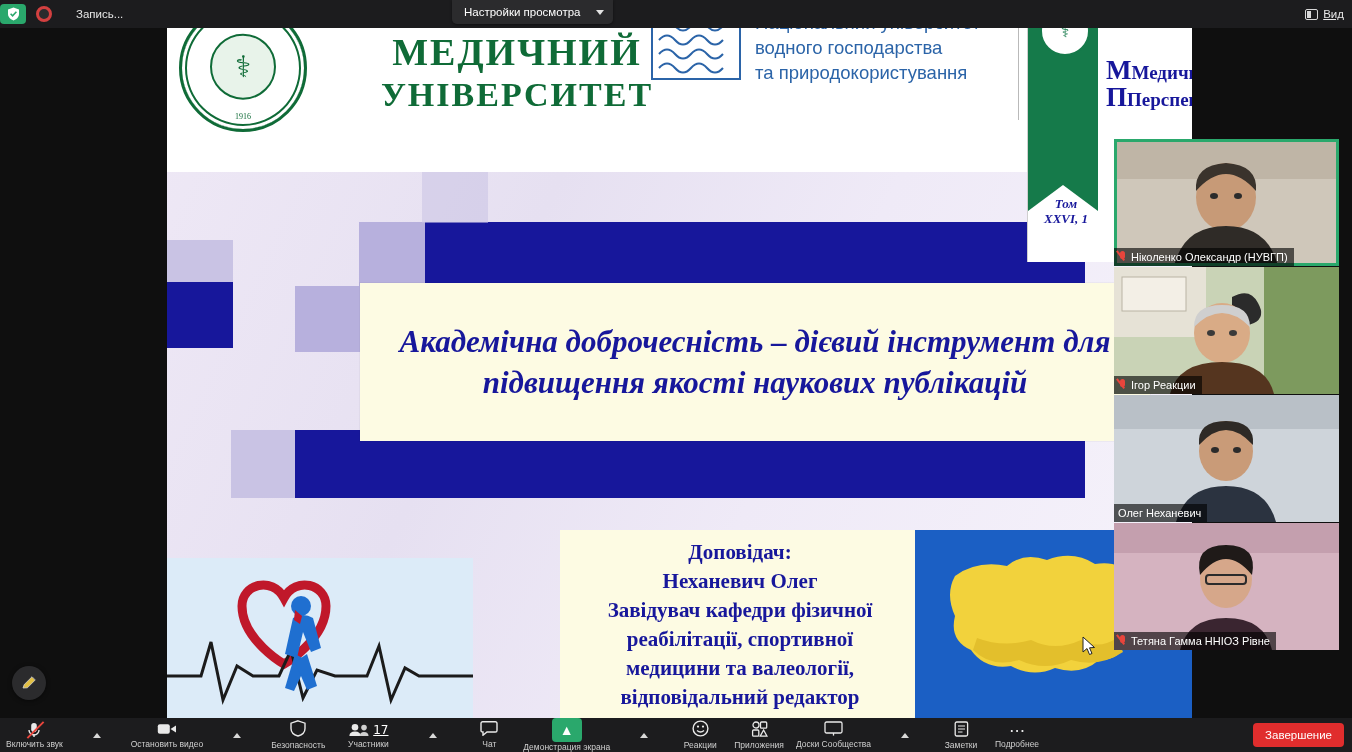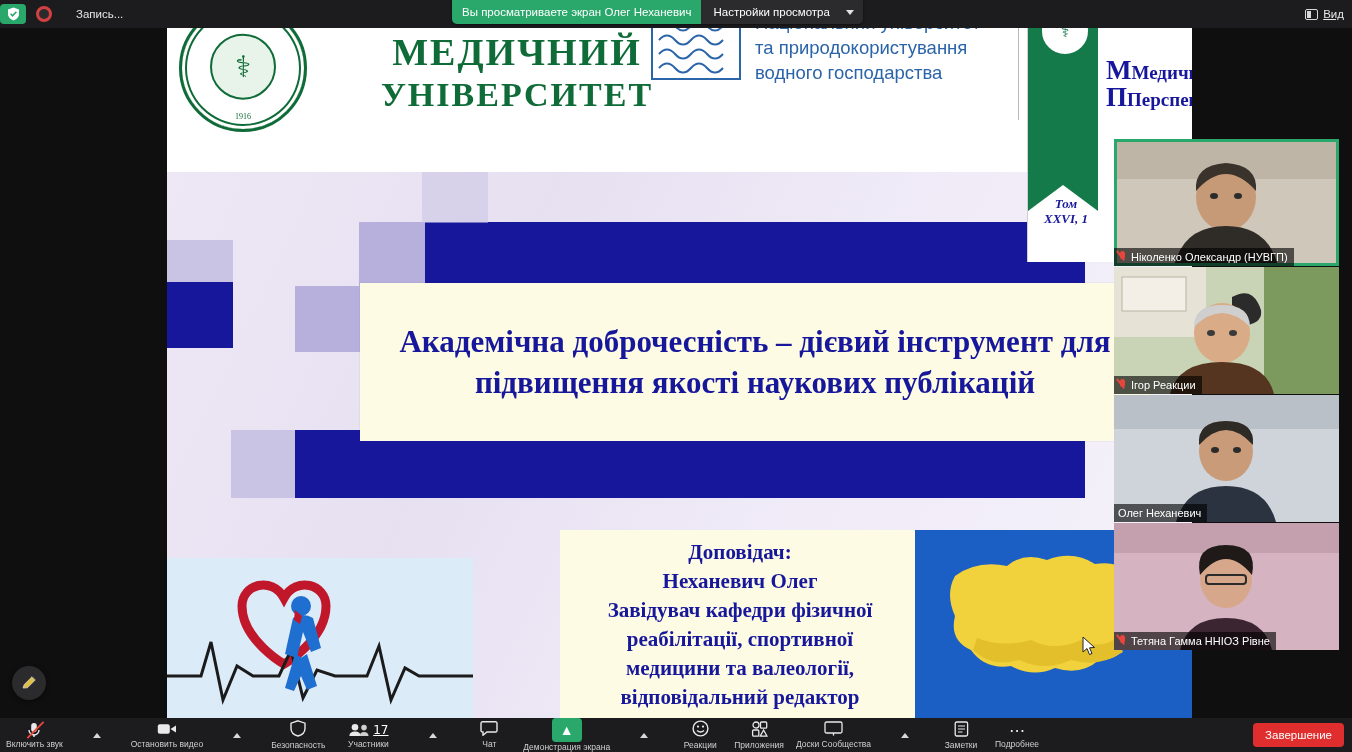--- a/index.html
+++ b/index.html
@@ -275,20 +275,21 @@
     left: 193px; top: 283px;
     width: 790px; height: 158px;
     background: #fdfbe3;
     display: flex; align-items: center; justify-content: center;
     box-shadow: 0 0 0 1px rgba(0,0,0,.03);
   }
   .title-text {
     color: #17179b;
     font-family: "Liberation Serif", serif;
     font-weight: bold;
+    font-style: italic;
     font-size: 31px;
     line-height: 41px;
     text-align: center;
     padding: 0 14px;
   }
 
   .speaker-box {
     position: absolute;
     left: 393px; top: 530px;
     width: 360px; height: 190px;
@@ -533,22 +534,22 @@
           <div class="nuvgp-mark">
             <svg width="86" height="70" viewBox="0 0 86 70">
               <path d="M6 18 q8 -9 16 0 q8 9 16 0 q8 -9 16 0 q8 9 16 0" fill="none" stroke="#2b64a8" stroke-width="2"></path>
               <path d="M6 32 q8 -9 16 0 q8 9 16 0 q8 -9 16 0 q8 9 16 0" fill="none" stroke="#2b64a8" stroke-width="2"></path>
               <path d="M6 46 q8 -9 16 0 q8 9 16 0 q8 -9 16 0 q8 9 16 0" fill="none" stroke="#2b64a8" stroke-width="2"></path>
               <path d="M6 60 q8 -9 16 0 q8 9 16 0 q8 -9 16 0 q8 9 16 0" fill="none" stroke="#2b64a8" stroke-width="2"></path>
             </svg>
           </div>
           <div class="nuvgp-text">
             <div>Національний університет</div>
+            <div>водного господарства</div>
             <div>та природокористування</div>
-            <div>водного господарства</div>
           </div>
         </div>
 
         <div class="divider-v"></div>
       </div>
 
       <div class="journal">
         <div class="journal-green">
           <div class="j-logo">⚕</div>
         </div>
@@ -613,21 +614,20 @@
       <div class="rec-dot"></div>
       <span class="rec-label">Запись...</span>
     </div>
     <div class="tb-right">
       <span class="view-ico"></span>
       <span>Вид</span>
     </div>
   </div>
 
   <div class="share-banner">
-    <div class="share-green">Вы просматриваете экран Олег Неханевич</div>
     <div class="share-dark">
       <span>Настройки просмотра</span>
       <span class="caret-dn"></span>
     </div>
   </div>
 
   <div class="tiles">
 
     <div class="tile t1 active">
       <svg width="225" height="127" viewBox="0 0 225 127">

